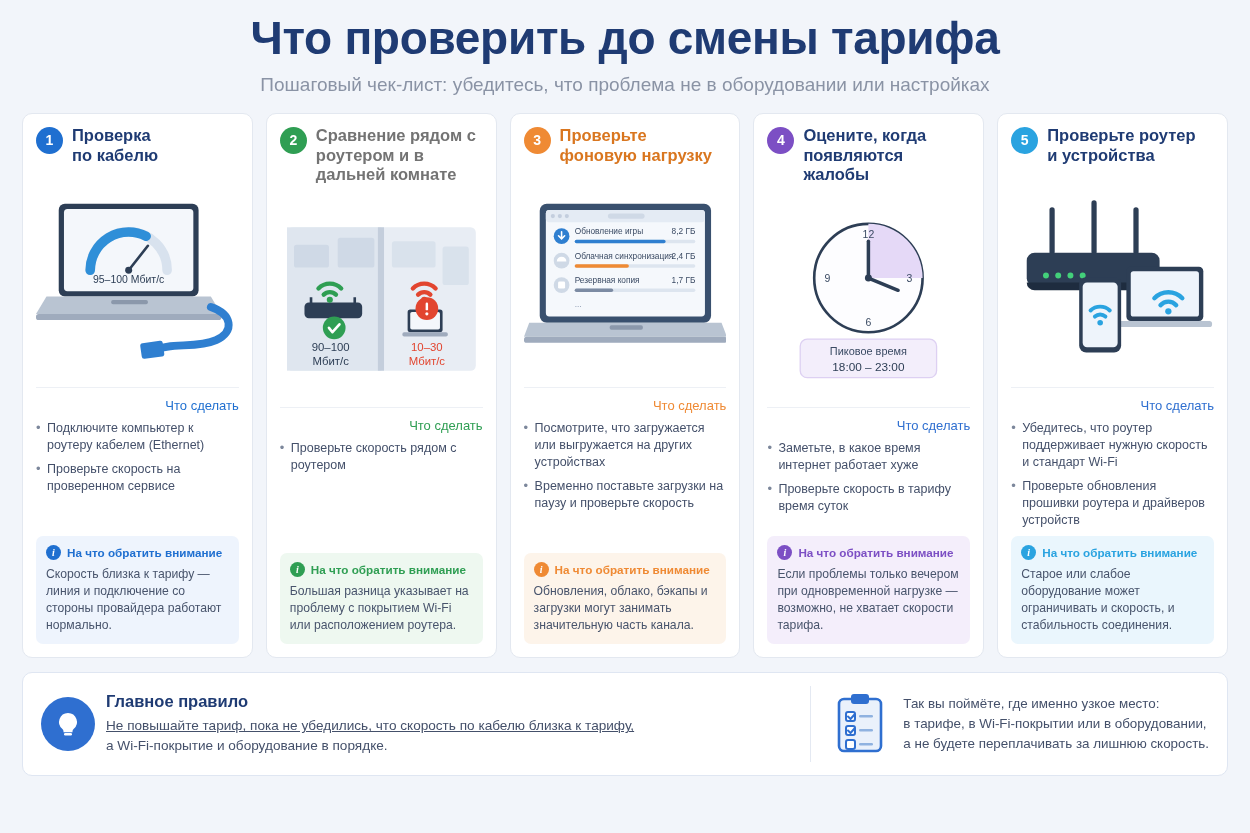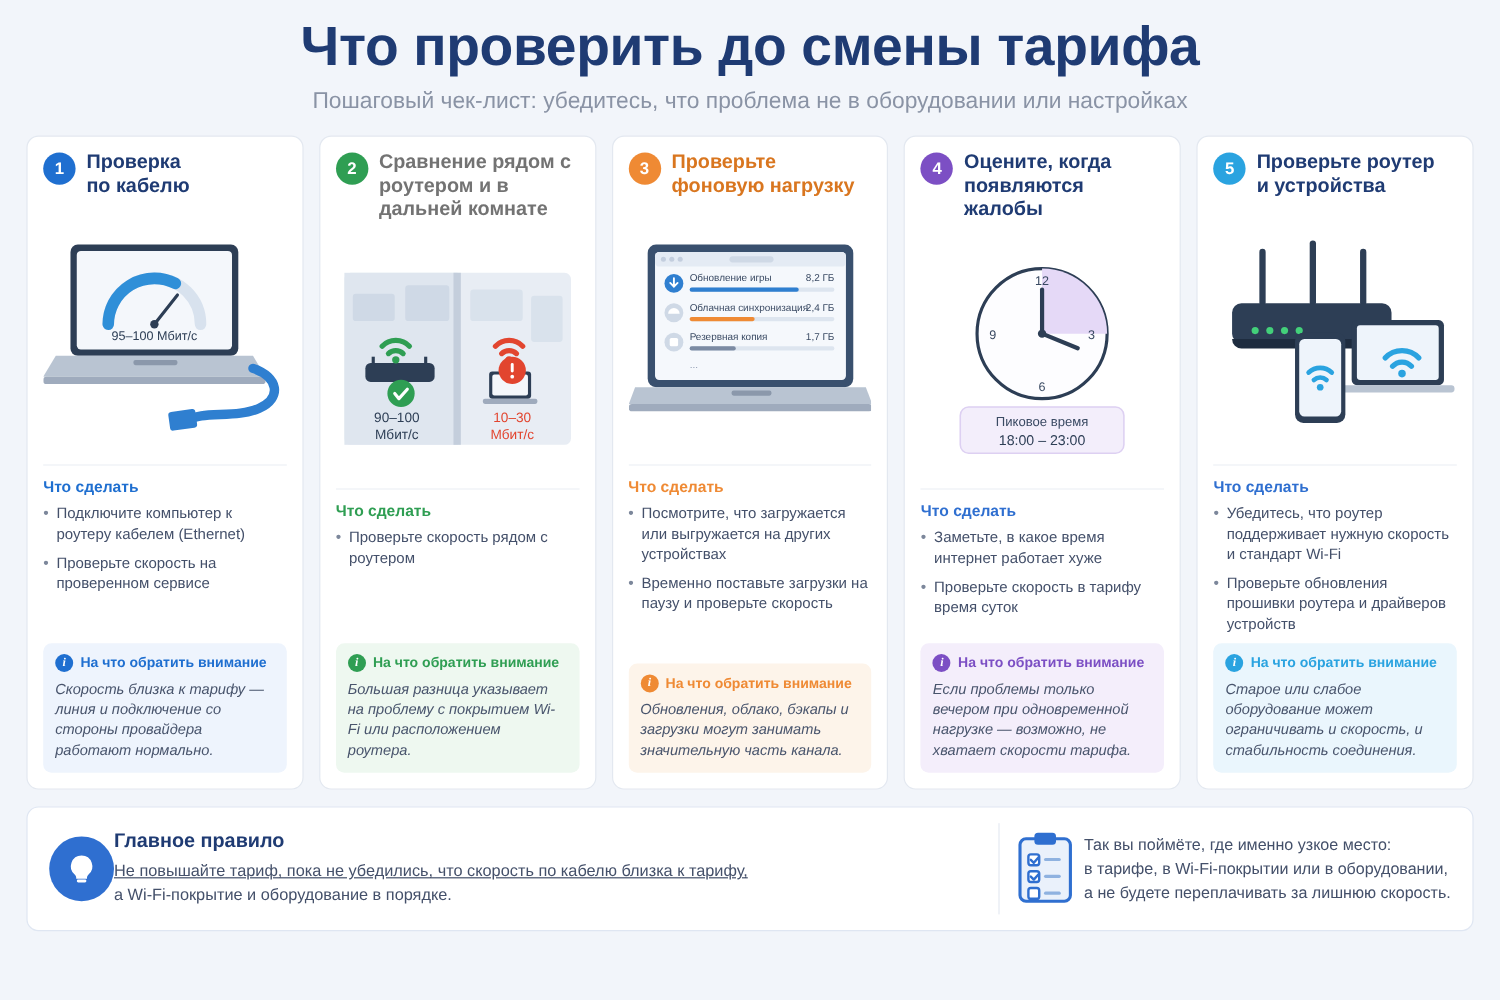--- a/index.html
+++ b/index.html
@@ -45,22 +45,23 @@
 
   
   .illus {
     height: 208px; margin-top: 10px; position: relative;
     display: flex; align-items: center; justify-content: center;
     overflow: hidden;
   }
   .illus svg { display: block; }
 
   .sect-label {
-    font-size: 13px; font-weight: bold; margin-top: 4px; padding-top: 10px;
+    font-size: 13px; font-weight: normal; margin-top: 4px; padding-top: 10px;
     border-top: 1px solid #edf0f5;
+    text-align: right;
   }
   ul.todo { margin: 7px 0 0 0; padding: 0; list-style: none; }
   ul.todo li {
     position: relative; padding-left: 11px; font-size: 12.5px;
     line-height: 1.35; color: #44506a; margin-bottom: 7px;
   }
   ul.todo li::before {
     content: "•"; position: absolute; left: 0; top: -1px; color: #7c879b; font-size: 13px;
   }
 
@@ -68,27 +69,27 @@
     margin-top: auto; border-radius: 7px; padding: 9px 10px 10px 10px;
   }
   .note-head { display: flex; align-items: center; gap: 6px; }
   .note-ico {
     width: 15px; height: 15px; border-radius: 50%; color: #fff;
     font-size: 10px; font-weight: bold; display: flex; align-items: center;
     justify-content: center; flex: 0 0 15px; font-style: italic;
     font-family: "Liberation Serif", serif;
   }
   .note-title { font-size: 11.7px; font-weight: bold; }
-  .note-text { font-size: 12.2px; line-height: 1.4; color: #48546c; margin-top: 6px; font-style: italic; }
+  .note-text { font-size: 12.2px; line-height: 1.4; color: #48546c; margin-top: 6px; }
 
   
   .footer {
     margin-top: 14px; background: #ffffff; border: 1px solid #dfe6f2;
     border-radius: 10px; display: flex; align-items: center;
-    padding: 13px 18px; gap: 0; height: 104px;
+    padding: 13px 18px; gap: 11px; height: 104px;
   }
   .bulb {
     width: 54px; height: 54px; border-radius: 50%; background: #2f6fd0;
     display: flex; align-items: center; justify-content: center; flex: 0 0 54px;
   }
   .footer-main { flex: 1 1 auto; }
   .footer-title { font-size: 16.5px; font-weight: bold; color: #1f3b73; }
   .footer-text { font-size: 13.6px; color: #44506a; line-height: 1.45; margin-top: 5px; }
   .divider { width: 1px; align-self: stretch; background: #e4e9f2; margin: 0 6px; }
   .clip { flex: 0 0 64px; display: flex; align-items: center; justify-content: center; }

